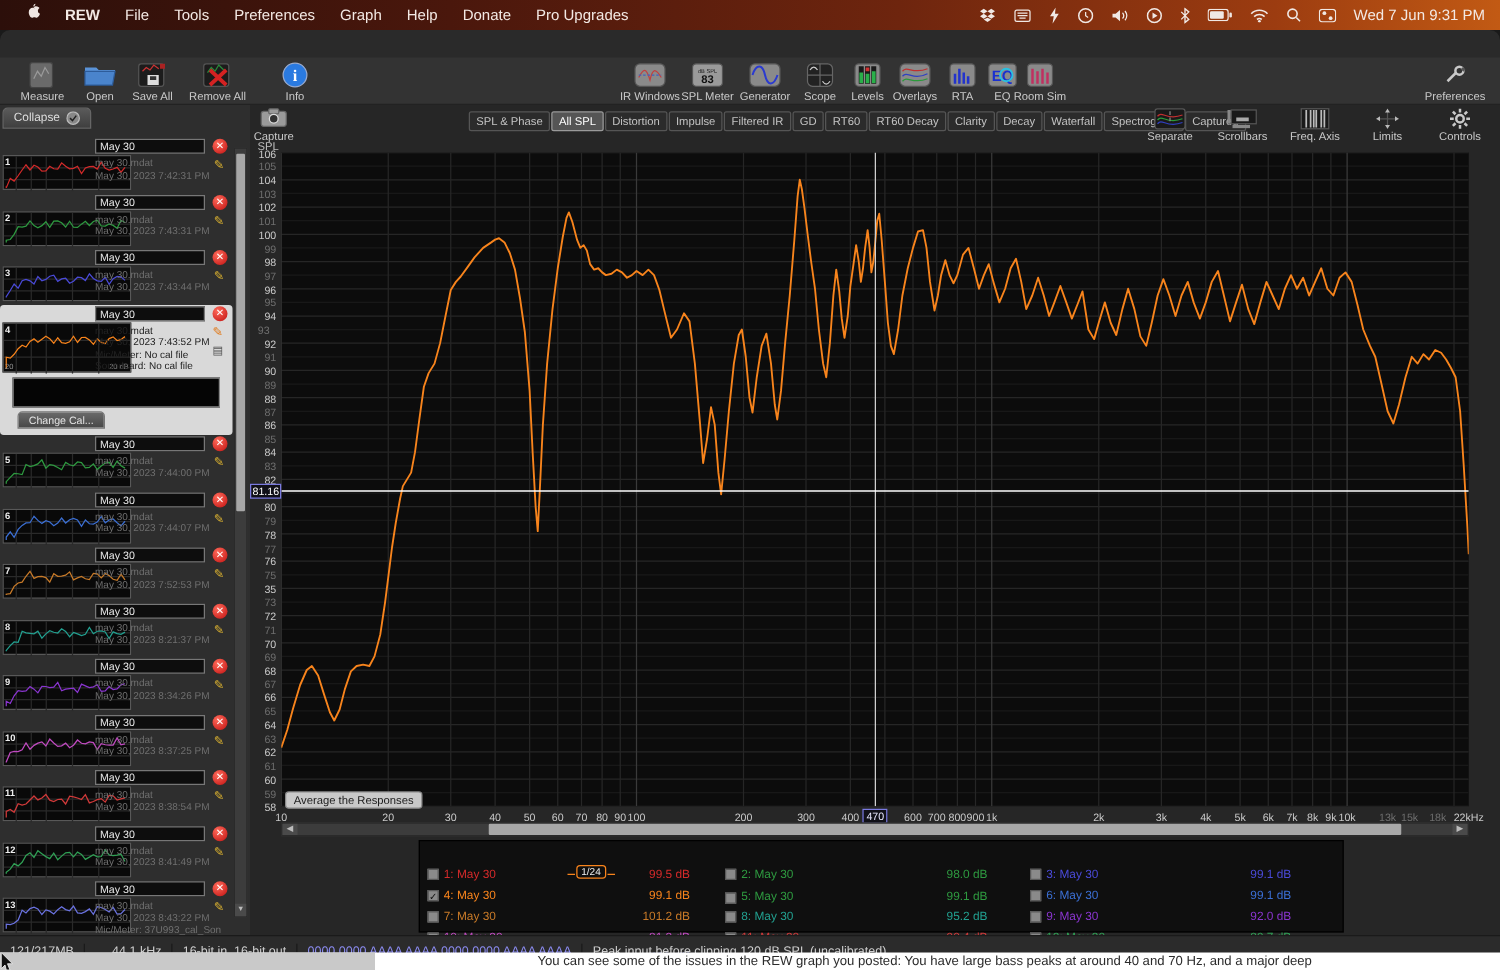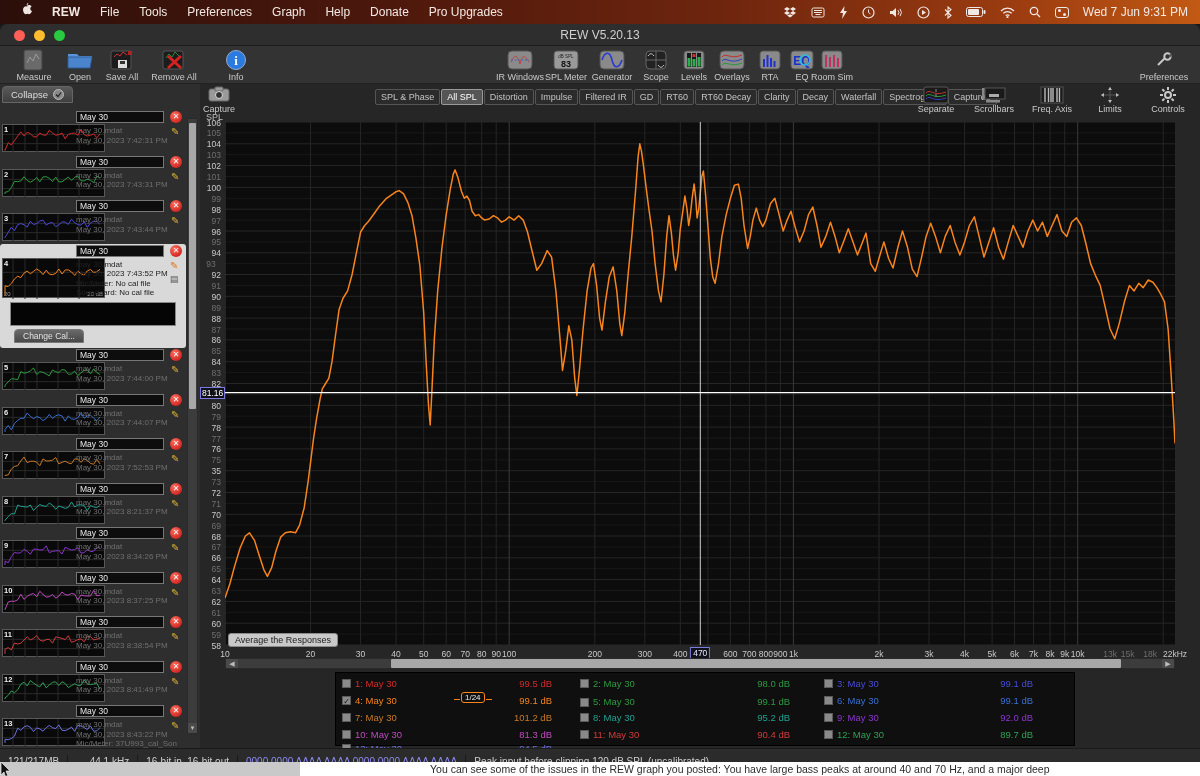--- a/index.html
+++ b/index.html
@@ -57,21 +57,21 @@
     background:#101018; border:1px solid #7a7ae0; color:#fff; font-size:8.5px; padding:0 1px; }
   #avg-btn { left:28px; top:549px; background:#c9c9c9; border:1px solid #8a8a8a; border-radius:3px;
     color:#1c1c1c; font-size:9px; padding:1px 6px; }
   #hscroll { left:25px; top:574px; width:950px; height:11px; background:#3c3c3c; border:1px solid #2a2a2a; }
   #hthumb { position:absolute; left:165px; top:0; width:730px; height:9px; background:#a8a8a8; border-radius:1px; }
   .harrow { position:absolute; top:0; width:12px; height:9px; background:#4a4a4a; color:#bbb;
     font-size:7px; text-align:center; line-height:9px; }
 
   
   #legend-panel { left:135px; top:588px; width:740px; height:74px; background:#0f0f0f; border:1px solid #000; }
-  .lrow { position:absolute; height:14px; font-size:9.5px; display:flex; align-items:center; }
+  .lrow { position:absolute; height:14px; font-size:9.5px; display:flex; align-items:center;margin-top:16px; }
   .lcheck { width:9px; height:9px; background:#8a8a8a; border:1px solid #5a5a5a; margin-right:4px;
     font-size:8px; line-height:9px; text-align:center; color:#111; }
   .lval { position:absolute; font-size:9.5px; }
   #smooth-badge { position:absolute; left:125px; top:19px; border:1px solid #f8841c; border-radius:3px;
     color:#eee; font-size:8px; padding:0 3px; background:#0f0f0f; }
   #smooth-badge:before, #smooth-badge:after { content:""; position:absolute; top:6px; width:6px; height:0;
     border-top:1px solid #f8841c; }
   #smooth-badge:before { left:-8px; } #smooth-badge:after { right:-8px; }
 
   
@@ -200,26 +200,20 @@
               <circle cx="4.5" cy="3.5" r="1.5" fill="#f0e8e4"></circle>
               <circle cx="9.5" cy="7.5" r="1.5" fill="#f0e8e4"></circle>
             </svg>
           </span>
         </span>
       <span id="clock">Wed 7 Jun 9:31 PM</span>
     </div>
   </div>
 
   <div id="window" class="abs">
-    <div id="titlebar" class="abs">
-      <span class="tl abs" style="left:14px;background:#ff5f57;"></span>
-      <span class="tl abs" style="left:34px;background:#febc2e;"></span>
-      <span class="tl abs" style="left:54px;background:#28c840;"></span>
-      <div id="title" class="abs">REW V5.20.13</div>
-    </div>
 
     <div id="toolbar" class="abs">
         <div class="tbtn" style="left:8px;width:52px;">
       <div class="ticon">
             <svg width="26" height="22" viewBox="0 0 26 22">
               <rect x="3" y="1" width="18" height="20" rx="2" fill="#6a6a6a" stroke="#444"></rect>
               <path d="M6 14l3-6 3 4 3-7 3 5" stroke="#9a9a9a" fill="none"></path>
             </svg>
           </div>
       <div>Measure</div>

